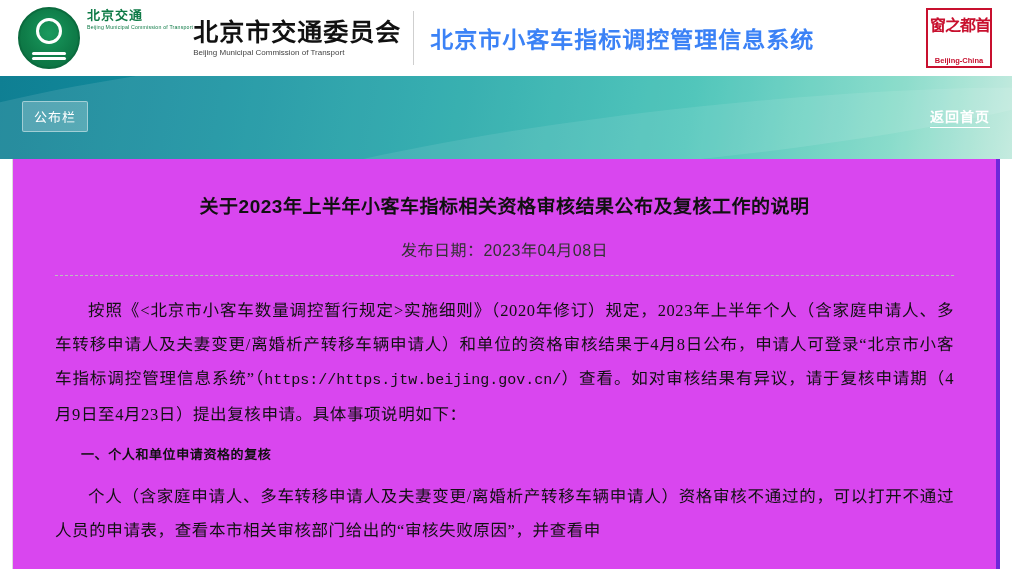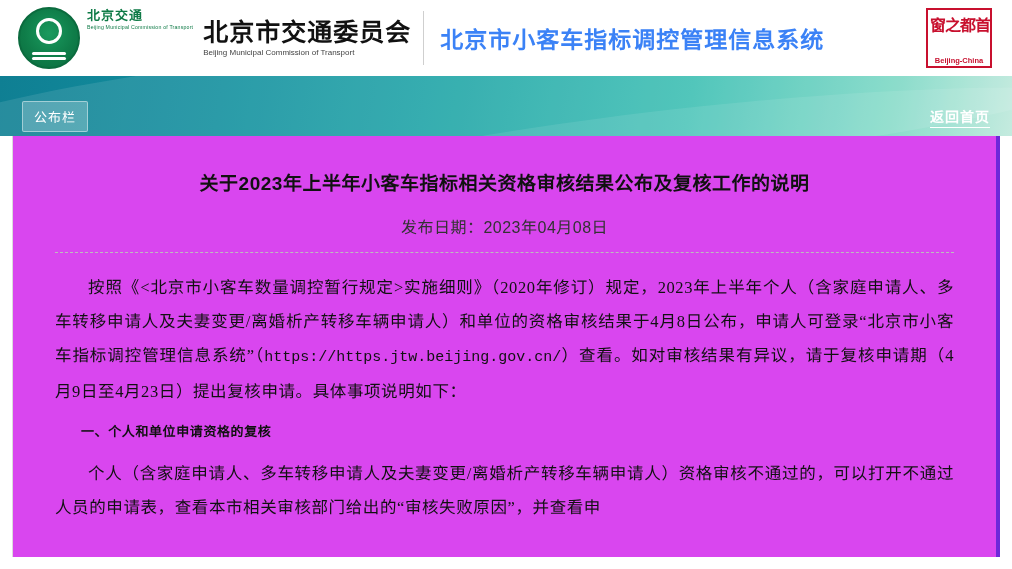--- a/index.html
+++ b/index.html
@@ -78,21 +78,20 @@
     line-height: 15px;
   }
   .logo-en {
     font-size: 5.2px;
     color: #0e7a46;
     line-height: 8px;
     letter-spacing: .2px;
     white-space: nowrap;
   }
   .org-block {
-    margin-left: 10px;
     display: flex;
     flex-direction: column;
     justify-content: center;
     border-right: 1px solid #cfcfcf;
     padding-right: 12px;
     height: 54px;
   }
   .org-cn {
     font-size: 25px;
     font-weight: bold;
@@ -143,21 +142,21 @@
     color: #c8102e;
     font-size: 7.5px;
     font-weight: bold;
     line-height: 10px;
     margin-top: 17px;
   }
 
   
   .banner {
     position: relative;
-    height: 60px;
+    height: 83px;
     background: linear-gradient(100deg, #0f7f93 0%, #13909f 22%, #22a7a8 45%, #3fc0b4 68%, #7fd9c6 88%, #bfe9dc 100%);
     overflow: hidden;
   }
   .banner::before {
     content: "";
     position: absolute;
     left: -10%;
     top: -40px;
     width: 120%;
     height: 140px;

